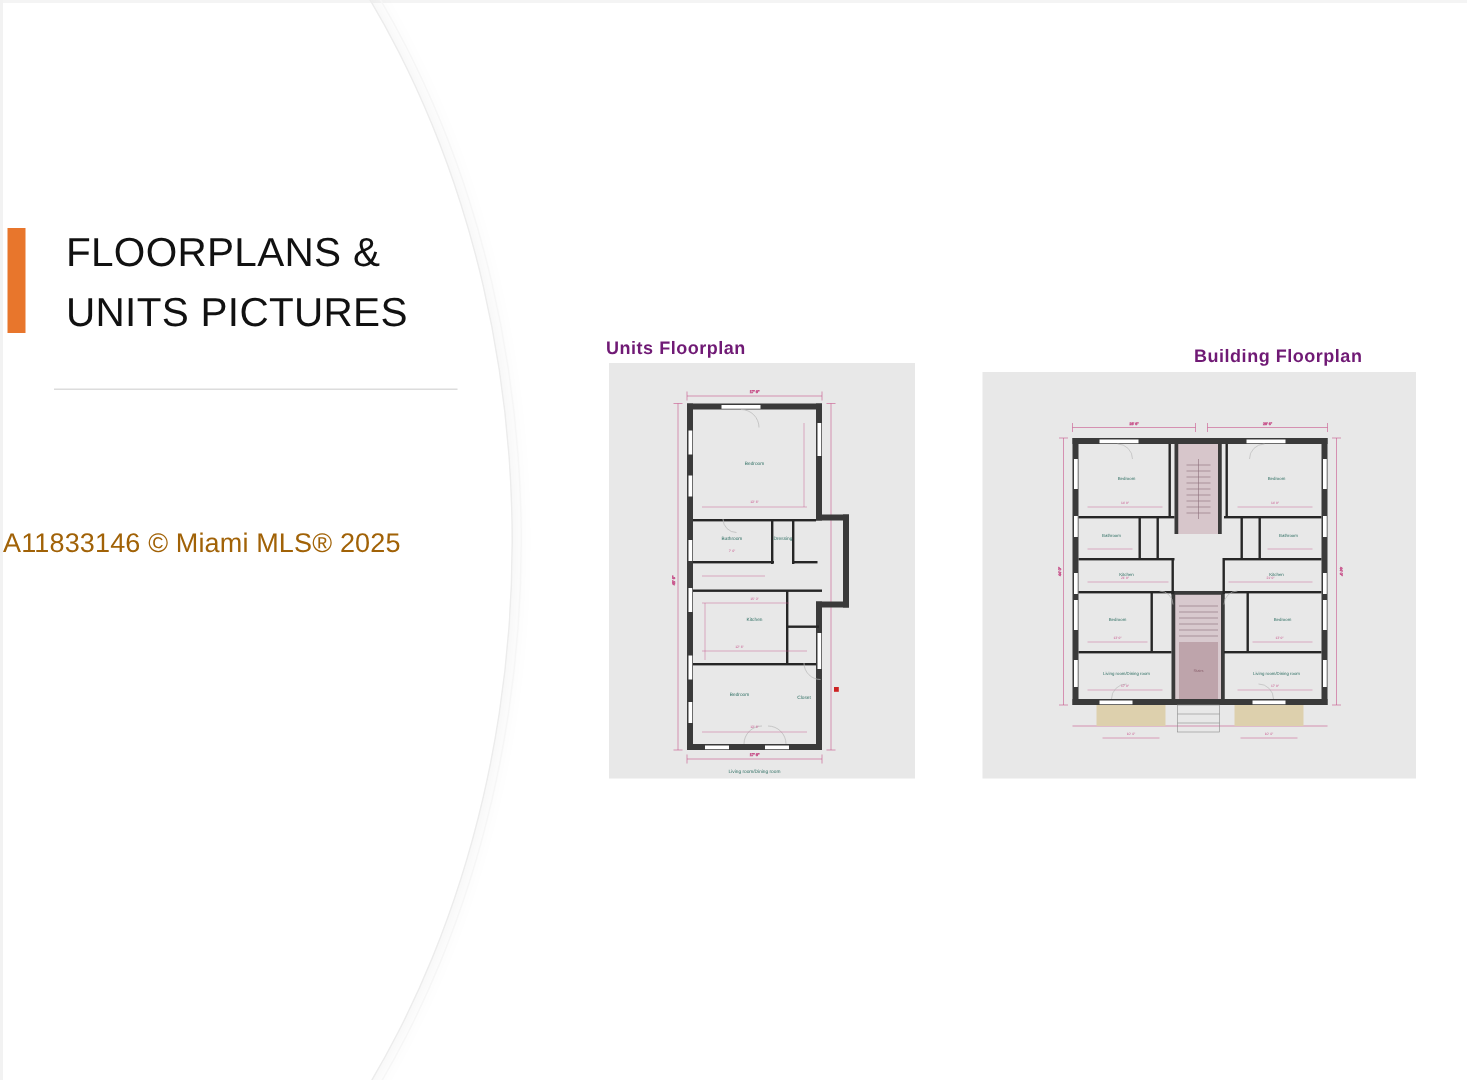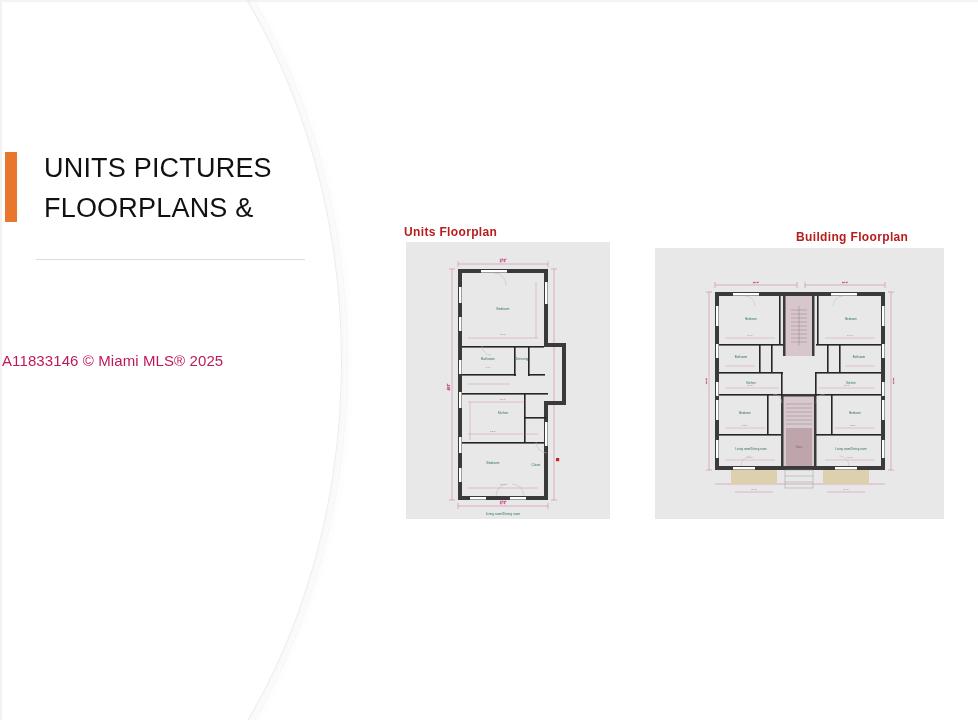--- a/index.html
+++ b/index.html
@@ -50,30 +50,30 @@
     white-space:nowrap;
   }
 
   .divider{
     position:absolute;left:36px;top:259px;width:269px;height:1px;
     background:#dcdcdc;
   }
 
   .mls-credit{
     position:absolute;left:2px;top:352px;
-    font-size:15px;color:#be185d;letter-spacing:0.1px;
+    font-size:18px;color:#a16207;letter-spacing:0.1px;
     white-space:nowrap;
   }
 
   
   .fig-heading{
     position:absolute;
     font-size:12px;
     font-weight:bold;
-    color:#b91c1c;
+    color:#701a75;
     letter-spacing:0.35px;
     white-space:nowrap;
     text-align:right;
   }
   #units-heading{left:404px;top:225px;}
   #building-heading{left:796px;top:230px;}
 
   
   .plan-panel{
     position:absolute;
@@ -95,22 +95,22 @@
   <div class="edge-left"></div>
 
   <div class="arc-wrap">
     <div class="arc"></div>
     <div class="arc2"></div>
   </div>
 
   <div class="accent-bar"></div>
 
   <div class="title-block">
+    <div class="title-line">FLOORPLANS &amp;</div>
     <div class="title-line">UNITS PICTURES</div>
-    <div class="title-line">FLOORPLANS &amp;</div>
   </div>
 
   <div class="divider"></div>
 
   <div class="mls-credit">A11833146 © Miami MLS® 2025</div>
 
   <div class="fig-heading" id="units-heading">Units Floorplan</div>
 
   <div class="plan-panel" id="units-panel">
     <div class="plan-canvas">

